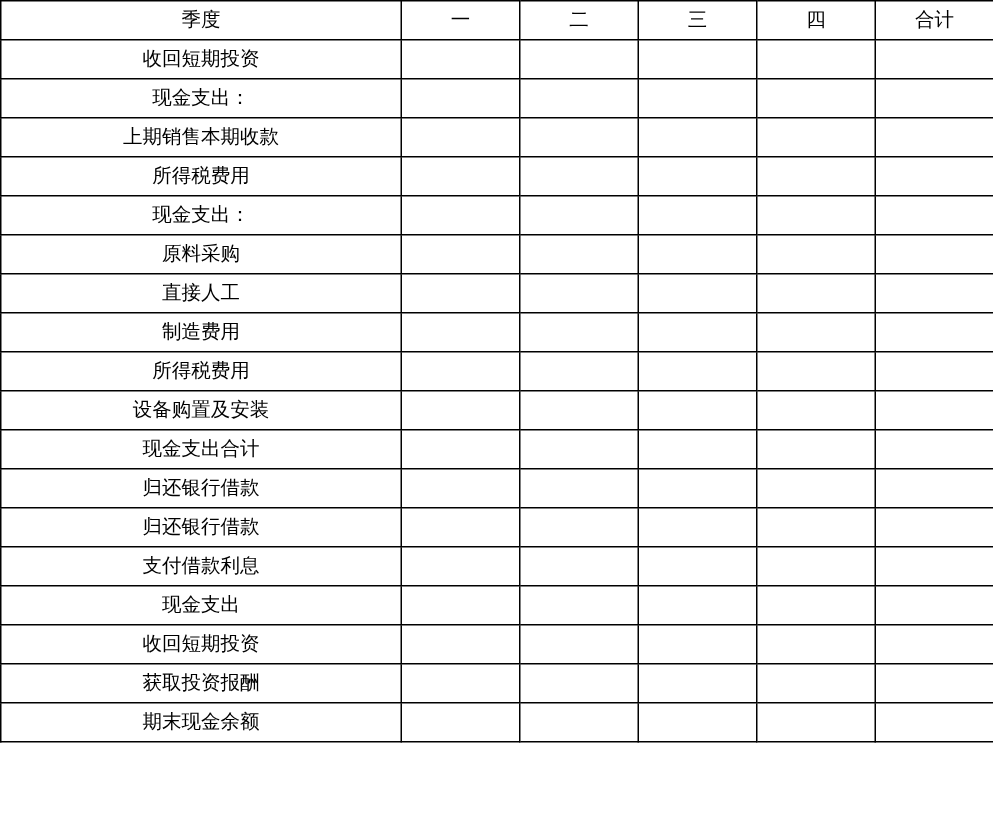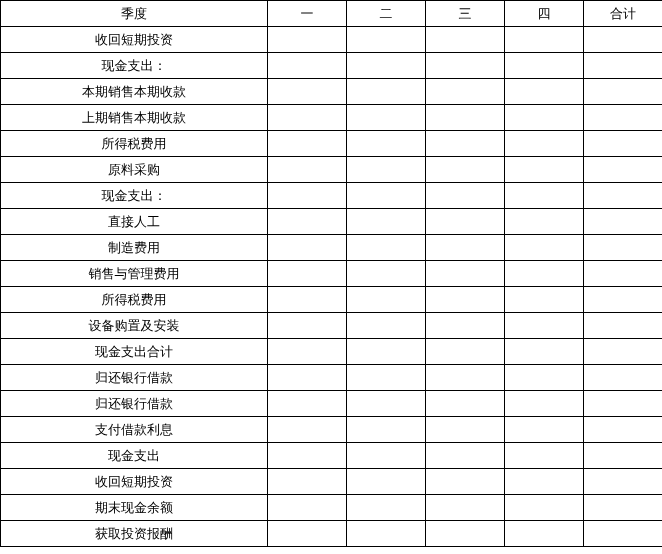--- a/index.html
+++ b/index.html
@@ -71,91 +71,75 @@
 
       <tr>
         <td class="col-label">现金支出：</td>
         <td class="col-q val"></td>
         <td class="col-q val"></td>
         <td class="col-q val"></td>
         <td class="col-q val"></td>
         <td class="col-total val"></td>
       </tr>
 
-      <tr>
-        <td class="col-label">本期销售本期收款</td>
-        <td class="col-q val"></td>
-        <td class="col-q val"></td>
-        <td class="col-q val"></td>
-        <td class="col-q val"></td>
-        <td class="col-total val"></td>
-      </tr>
 
       <tr>
         <td class="col-label">上期销售本期收款</td>
         <td class="col-q val"></td>
         <td class="col-q val"></td>
         <td class="col-q val"></td>
         <td class="col-q val"></td>
         <td class="col-total val"></td>
       </tr>
 
       <tr>
         <td class="col-label">所得税费用</td>
         <td class="col-q val"></td>
         <td class="col-q val"></td>
         <td class="col-q val"></td>
         <td class="col-q val"></td>
         <td class="col-total val"></td>
       </tr>
 
       <tr>
+        <td class="col-label">现金支出：</td>
+        <td class="col-q val"></td>
+        <td class="col-q val"></td>
+        <td class="col-q val"></td>
+        <td class="col-q val"></td>
+        <td class="col-total val"></td>
+      </tr>
+
+      <tr>
         <td class="col-label">原料采购</td>
         <td class="col-q val"></td>
         <td class="col-q val"></td>
         <td class="col-q val"></td>
         <td class="col-q val"></td>
         <td class="col-total val"></td>
       </tr>
 
       <tr>
-        <td class="col-label">现金支出：</td>
-        <td class="col-q val"></td>
-        <td class="col-q val"></td>
-        <td class="col-q val"></td>
-        <td class="col-q val"></td>
-        <td class="col-total val"></td>
-      </tr>
-
-      <tr>
         <td class="col-label">直接人工</td>
         <td class="col-q val"></td>
         <td class="col-q val"></td>
         <td class="col-q val"></td>
         <td class="col-q val"></td>
         <td class="col-total val"></td>
       </tr>
 
       <tr>
         <td class="col-label">制造费用</td>
         <td class="col-q val"></td>
         <td class="col-q val"></td>
         <td class="col-q val"></td>
         <td class="col-q val"></td>
         <td class="col-total val"></td>
       </tr>
 
-      <tr>
-        <td class="col-label">销售与管理费用</td>
-        <td class="col-q val"></td>
-        <td class="col-q val"></td>
-        <td class="col-q val"></td>
-        <td class="col-q val"></td>
-        <td class="col-total val"></td>
-      </tr>
 
       <tr>
         <td class="col-label">所得税费用</td>
         <td class="col-q val"></td>
         <td class="col-q val"></td>
         <td class="col-q val"></td>
         <td class="col-q val"></td>
         <td class="col-total val"></td>
       </tr>
 
@@ -216,30 +200,30 @@
       <tr>
         <td class="col-label">收回短期投资</td>
         <td class="col-q val"></td>
         <td class="col-q val"></td>
         <td class="col-q val"></td>
         <td class="col-q val"></td>
         <td class="col-total val"></td>
       </tr>
 
       <tr>
+        <td class="col-label">获取投资报酬</td>
+        <td class="col-q val"></td>
+        <td class="col-q val"></td>
+        <td class="col-q val"></td>
+        <td class="col-q val"></td>
+        <td class="col-total val"></td>
+      </tr>
+
+      <tr>
         <td class="col-label">期末现金余额</td>
-        <td class="col-q val"></td>
-        <td class="col-q val"></td>
-        <td class="col-q val"></td>
-        <td class="col-q val"></td>
-        <td class="col-total val"></td>
-      </tr>
-
-      <tr>
-        <td class="col-label">获取投资报酬</td>
         <td class="col-q val"></td>
         <td class="col-q val"></td>
         <td class="col-q val"></td>
         <td class="col-q val"></td>
         <td class="col-total val"></td>
       </tr>
     </tbody>
   </table>
 </div>
 

